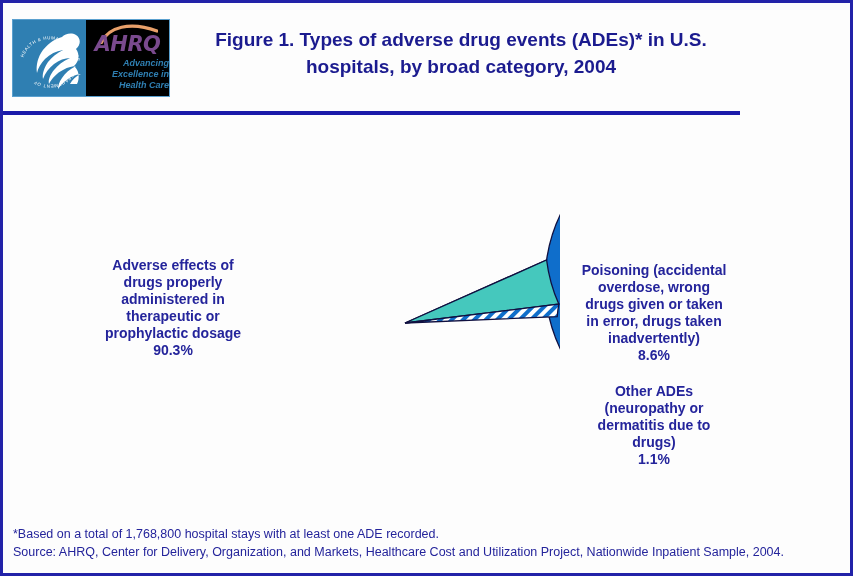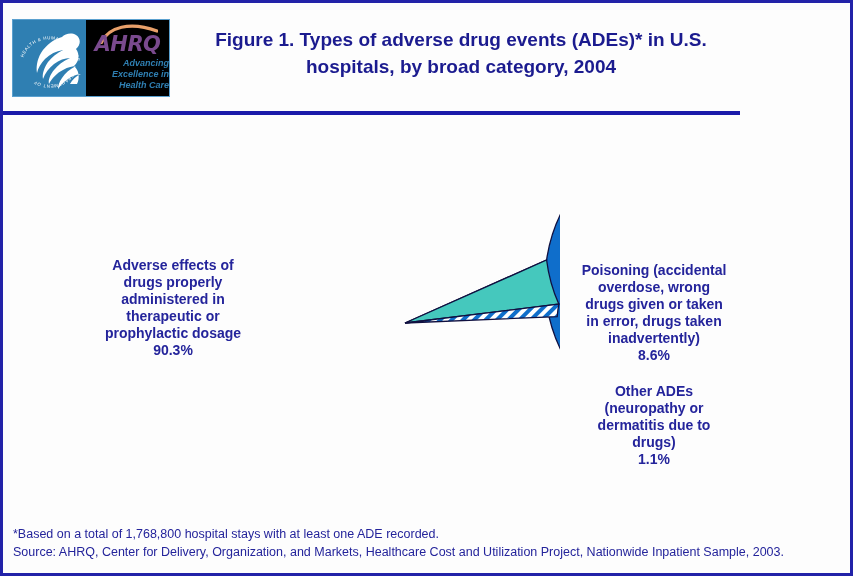--- a/index.html
+++ b/index.html
@@ -252,16 +252,16 @@
 
     <div class="pie-label" id="label-right-2">Other ADEs
 (neuropathy or
 dermatitis due to
 drugs)
 1.1%</div>
   </div>
 
   <div id="footnotes">
     <div class="footnote">*Based on a total of 1,768,800 hospital stays with at least one ADE recorded.</div>
-    <div class="footnote">Source: AHRQ, Center for Delivery, Organization, and Markets, Healthcare Cost and Utilization Project, Nationwide Inpatient Sample, 2003.</div>
+    <div class="footnote">Source: AHRQ, Center for Delivery, Organization, and Markets, Healthcare Cost and Utilization Project, Nationwide Inpatient Sample, 2004.</div>
   </div>
 
 </div>
 
 </body></html>

